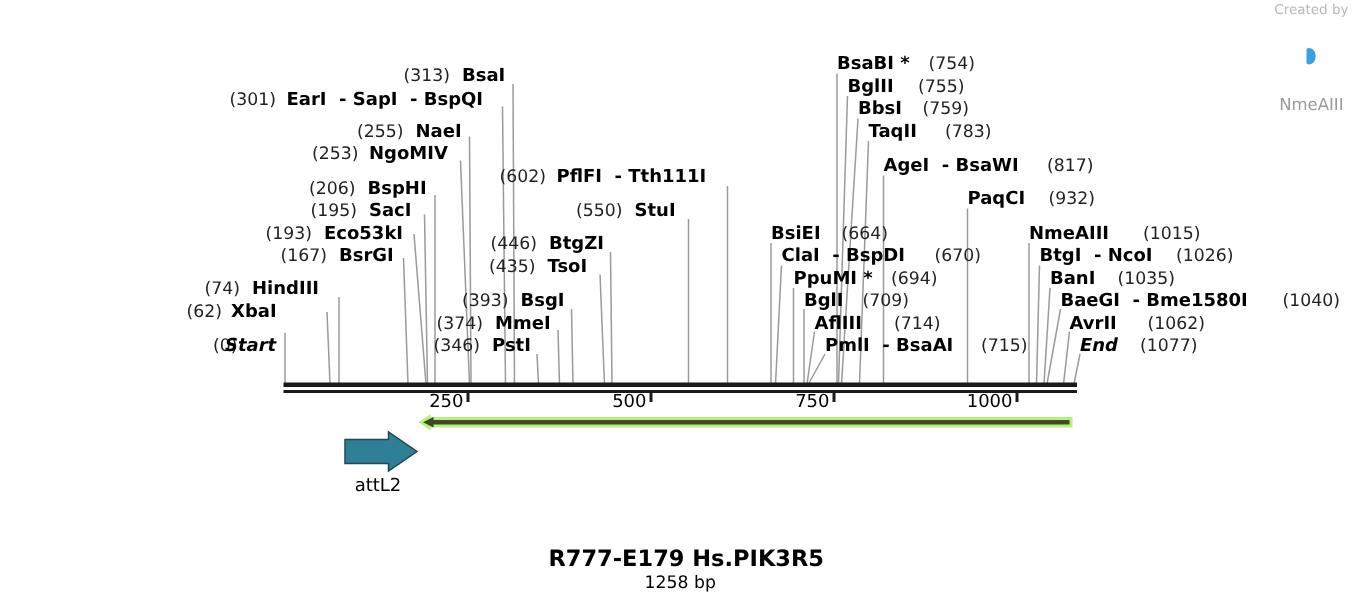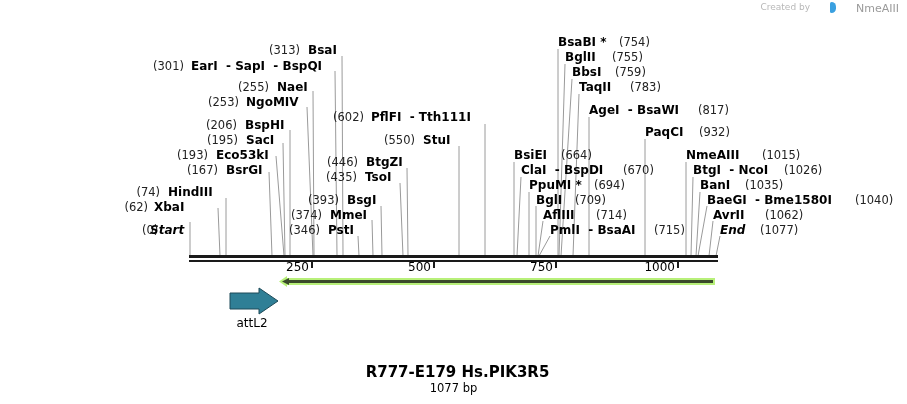--- a/index.html
+++ b/index.html
@@ -1,18 +1,18 @@
 <!DOCTYPE html>
 <html><head>
 <meta charset="utf-8">
 <style>
   html, body { margin: 0; padding: 0; background: #ffffff; }
   body { width: 907px; height: 404px; position: relative; overflow: hidden;
          font-family: "DejaVu Sans", "Liberation Sans", sans-serif; color: #000; }
-  .credit { position: absolute; right: 8px; top: 2px; font-size: 9px; color: #b8b8b8; display: flex; gap: 20px; }
+  .credit { position: absolute; right: 8px; top: 2px; font-size: 9px; color: #b8b8b8; display: flex; align-items: center; gap: 20px; flex-direction: column; }
   .credit .logo { display: inline-block; width: 6px; height: 11px; background: #3aa0e0; border-radius: 2px 6px 6px 2px; }
   .credit .brand { font-size: 11px; color: #9a9a9a; }
   svg#map { position: absolute; left: 0; top: 0; }
   .lbl { font-size: 12px; }
   .enz { font-weight: bold; font-size: 12px; }
   .pos { font-size: 11.5px; fill: #222; }
   .title { position: absolute; left: 4px; width: 907px; top: 363px; text-align: center; font-weight: bold; font-size: 15px; }
   .sub { position: absolute; left: 0; width: 907px; top: 381px; text-align: center; font-size: 11.5px; }
   .feature-label { font-size: 12px; }
 </style>
@@ -201,13 +201,13 @@
 
     <text x="713" y="219" class="enz">AvrII</text>
     <text x="765" y="219" class="pos">(1062)</text>
 
     <text x="720" y="234" class="enz" font-style="italic">End</text>
     <text x="760" y="234" class="pos">(1077)</text>
   </g>
 </svg>
 
 <div class="title">R777-E179 Hs.PIK3R5</div>
-<div class="sub">1077 bp</div>
+<div class="sub">1258 bp</div>
 
 </body></html>

